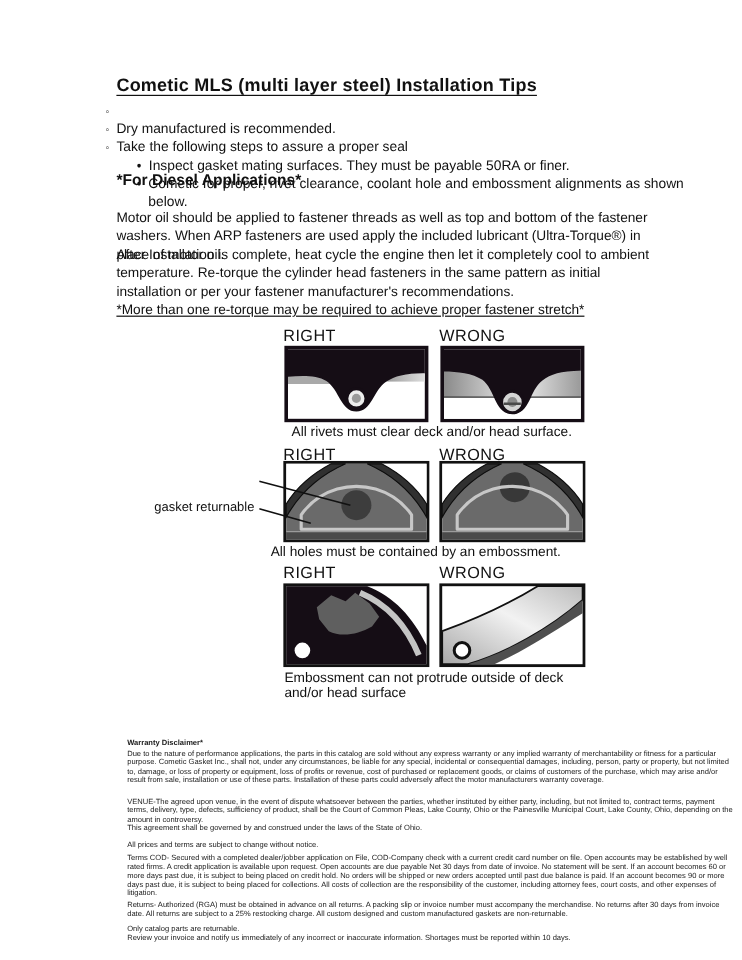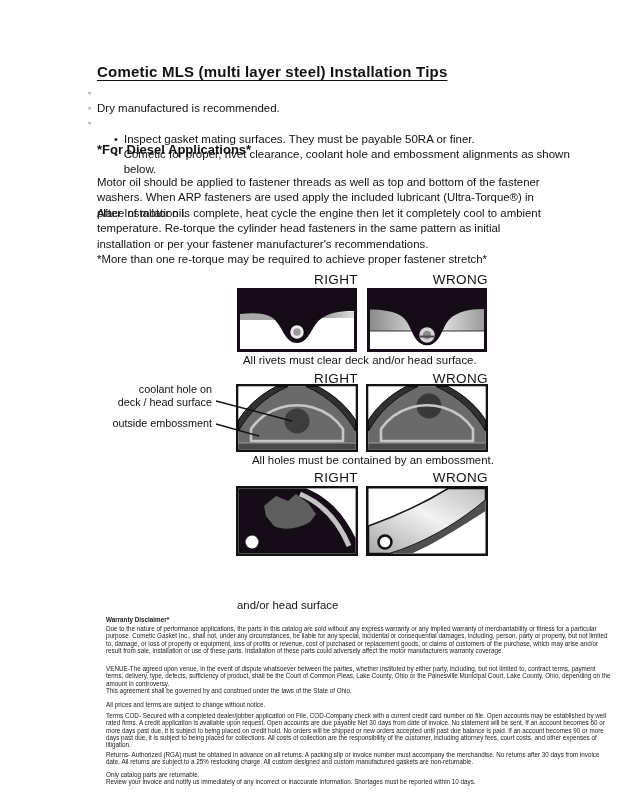--- a/index.html
+++ b/index.html
@@ -13,23 +13,23 @@
   .bullets { position:absolute; left:88px; top:46px; width:500px; font-size:11.5px; line-height:15.2px; }
   .bullet { display:flex; }
   .bullet .marker { width:9px; font-size:9px; line-height:15.2px; }
   .bullet.sub { padding-left:26px; }
   .bullet.sub .marker { font-size:11px; width:10px; }
 
   .diesel-heading { position:absolute; left:97px; top:102px; font-size:13px; font-weight:bold; }
   .para { position:absolute; left:97px; width:460px; font-size:11.4px; line-height:15.3px; }
   .p1 { top:135px; }
   .p2 { top:166px; }
-  .pnote { top:212px; }
-
-  .fig-label { position:absolute; width:122px; text-align:right; font-size:13.5px; letter-spacing:0.4px; }
+  .pnote { top:212px;text-decoration:underline; }
+
+  .fig-label { position:absolute; width:122px; text-align:left; font-size:13.5px; letter-spacing:0.4px; }
   .fig-box { position:absolute; width:122px; }
   .fig-box svg { display:block; width:122px; }
   .caption { position:absolute; font-size:11.4px; line-height:13.5px; }
 
   .side-label { position:absolute; left:100px; width:112px; text-align:right;
                 font-size:10.8px; line-height:12.5px; }
   .leader { position:absolute; left:216px; top:355px; z-index:5; }
 
   .warranty { position:absolute; left:106px; width:508px; font-size:6.3px; line-height:7.35px; color:#1a1a1a; }
   .w-head { font-weight:bold; }
@@ -46,20 +46,21 @@
   <div class="bullets">
     <div class="bullet">
       <span class="marker">◦</span>
     </div>
     <div class="bullet">
       <span class="marker">◦</span>
       <span>Dry manufactured is recommended.</span>
     </div>
     <div class="bullet">
       <span class="marker">◦</span>
+      <span>Take the following steps to assure a proper seal</span>
     </div>
     <div class="bullet sub">
       <span class="marker">•</span>
       <span>Inspect gasket mating surfaces.  They must be payable 50RA or finer.</span>
     </div>
     <div class="bullet sub">
       <span class="marker">•</span>
       <span>Cometic for proper, rivet clearance, coolant hole and embossment alignments as shown below.</span>
     </div>
   </div>
@@ -107,25 +108,21 @@
       <circle cx="60" cy="47" r="4.2" fill="#8a8a8a"></circle>
       <line x1="53" y1="48.5" x2="67" y2="48.5" stroke="#4a4a4a" stroke-width="2"></line>
     </svg>
   </div>
 
   <div class="caption" style="left:243px; top:314px;">All rivets must clear deck and/or head surface.</div>
 
   <div class="fig-label" style="left:236px; top:331px;">RIGHT</div>
   <div class="fig-label" style="left:366px; top:331px;">WRONG</div>
 
-  <div class="side-label" style="top:343px;">
-    <span>coolant hole on</span><br>
-    <span>deck / head surface</span>
-  </div>
-  <div class="side-label" style="top:377px;">outside embossment</div>
+  <div class="side-label" style="top:377px;">gasket returnable</div>
 
   <svg class="leader" width="85" height="45">
     <line x1="0" y1="6" x2="76" y2="26" stroke="#111" stroke-width="1.4"></line>
     <line x1="0" y1="29" x2="43" y2="41" stroke="#111" stroke-width="1.4"></line>
   </svg>
 
   <div class="fig-box" style="left:236px; top:344px;">
     <svg viewBox="0 0 122 68" width="122" height="68">
       <rect x="1.25" y="1.25" width="119.5" height="65.5" fill="#fff" stroke="#111" stroke-width="2.5"></rect>
       <rect x="2.5" y="2.5" width="117" height="63" fill="#6a6a6a"></rect>
@@ -148,21 +145,21 @@
       <path d="M40,2.5 C22,12 10,24 2.5,36 L2.5,47 C12,30 28,13 52,2.5 Z" fill="#303030" stroke="#0d0d0d" stroke-width="1"></path>
       <path d="M119.5,2.5 H82 C100,12 112,24 119.5,36 Z" fill="#fff"></path>
       <path d="M82,2.5 C100,12 112,24 119.5,36 L119.5,47 C110,30 94,13 70,2.5 Z" fill="#303030" stroke="#0d0d0d" stroke-width="1"></path>
       <rect x="2.5" y="59" width="117" height="6.5" fill="#4a4a4a"></rect>
       <line x1="2.5" y1="59" x2="119.5" y2="59" stroke="#9b9b9b" stroke-width="1.2"></line>
       <circle cx="63" cy="22" r="12.5" fill="#383838"></circle>
       <path d="M15,57 L15,45 C22,35 33,27 45,23.5 C56,20.5 66,20.5 77,23.5 C89,27 100,35 107,45 L107,57 Z" fill="none" stroke="#c7c7c7" stroke-width="2.6" stroke-linejoin="round"></path>
     </svg>
   </div>
 
-  <div class="caption" style="left:252px; top:414px; width:253px; text-align:left;">All holes must be contained by an embossment.</div>
+  <div class="caption" style="left:220px; top:414px; width:253px; text-align:center;">All holes must be contained by an embossment.</div>
 
   <div class="fig-label" style="left:236px; top:430px;">RIGHT</div>
   <div class="fig-label" style="left:366px; top:430px;">WRONG</div>
 
   <div class="fig-box" style="left:236px; top:446px;">
     <svg viewBox="0 0 122 70" width="122" height="70">
       <rect x="1.25" y="1.25" width="119.5" height="67.5" fill="#fff" stroke="#111" stroke-width="2.5"></rect>
       <rect x="2.5" y="2.5" width="117" height="65" fill="#150d15"></rect>
       <path d="M70,2.5 H119.5 V52 C108,28 92,11 70,2.5 Z" fill="#fff"></path>
       <path d="M64,8 C88,18 103,36 113,60" fill="none" stroke="#c4c4c4" stroke-width="5"></path>
@@ -180,21 +177,22 @@
             <stop offset="1" stop-color="#bdbdbd"></stop>
         </linearGradient>
       </defs>
       <rect x="1.25" y="1.25" width="119.5" height="67.5" fill="#fff" stroke="#111" stroke-width="2.5"></rect>
       <path d="M2.5,40 C30,30 60,16 82,2.5 H119.5 V14 C92,38 56,58 24,67.5 L2.5,67.5 Z" fill="url(#g3)" stroke="#111" stroke-width="1.5"></path>
       <path d="M119.5,14 C92,38 56,58 24,67.5 L46,67.5 C74,55 102,36 119.5,25 Z" fill="#4f4f4f"></path>
       <circle cx="19" cy="56" r="6.5" fill="#fff" stroke="#111" stroke-width="2.5"></circle>
     </svg>
   </div>
 
-  <div class="caption" style="left:237px; top:559px;">and/or head surface</div>
+  <div class="caption" style="left:237px; top:519px;">Embossment can not protrude outside of deck</div>
+  <div class="caption" style="left:237px; top:532px;">and/or head surface</div>
 
   <div class="warranty w-head" style="top:576px;">Warranty Disclaimer*</div>
   <div class="warranty" style="top:585px;">Due to the nature of performance applications, the parts in this catalog are sold without any express warranty or any implied warranty of merchantability or fitness for a particular purpose.  Cometic Gasket Inc., shall not, under any circumstances, be liable for any special, incidental or consequential damages, including, person, party or property, but not limited to, damage, or loss of property or equipment, loss of profits or revenue, cost of purchased or replacement goods, or claims of customers of the purchase, which may arise and/or result from sale, installation or use of these parts.  Installation of these parts could adversely affect the motor manufacturers warranty coverage.</div>
   <div class="warranty" style="top:625px;">
     <span>VENUE-The agreed upon venue, in the event of dispute whatsoever between the parties, whether instituted by either party, including, but not limited to, contract terms, payment terms, delivery, type, defects, sufficiency of product, shall be the Court of Common Pleas, Lake County, Ohio or the Painesville Municipal Court, Lake County, Ohio, depending on the amount in controversy.</span><br>
     <span>This agreement shall be governed by and construed under the laws of the State of Ohio.</span>
   </div>
   <div class="warranty" style="top:661px;">All prices and terms are subject to change without notice.</div>
   <div class="warranty" style="top:672px;">Terms COD- Secured with a completed dealer/jobber application on File, COD-Company check with a current credit card number on file.  Open accounts may be established by well rated firms.  A credit application is available upon request.  Open accounts are due payable Net 30 days from date of invoice.  No statement will be sent.  If an account becomes 60 or more days past due, it is subject to being placed on credit hold.  No orders will be shipped or new orders accepted until past due balance is paid.  If an account becomes 90 or more days past due, it is subject to being placed for collections.  All costs of collection are the responsibility of the customer, including attorney fees, court costs, and other expenses of litigation.</div>
   <div class="warranty" style="top:711px;">Returns- Authorized (RGA) must be obtained in advance on all returns.  A packing slip or invoice number must accompany the merchandise.  No returns after 30 days from invoice date.  All returns are subject to a 25% restocking charge.  All custom designed and custom manufactured gaskets are non-returnable.</div>

